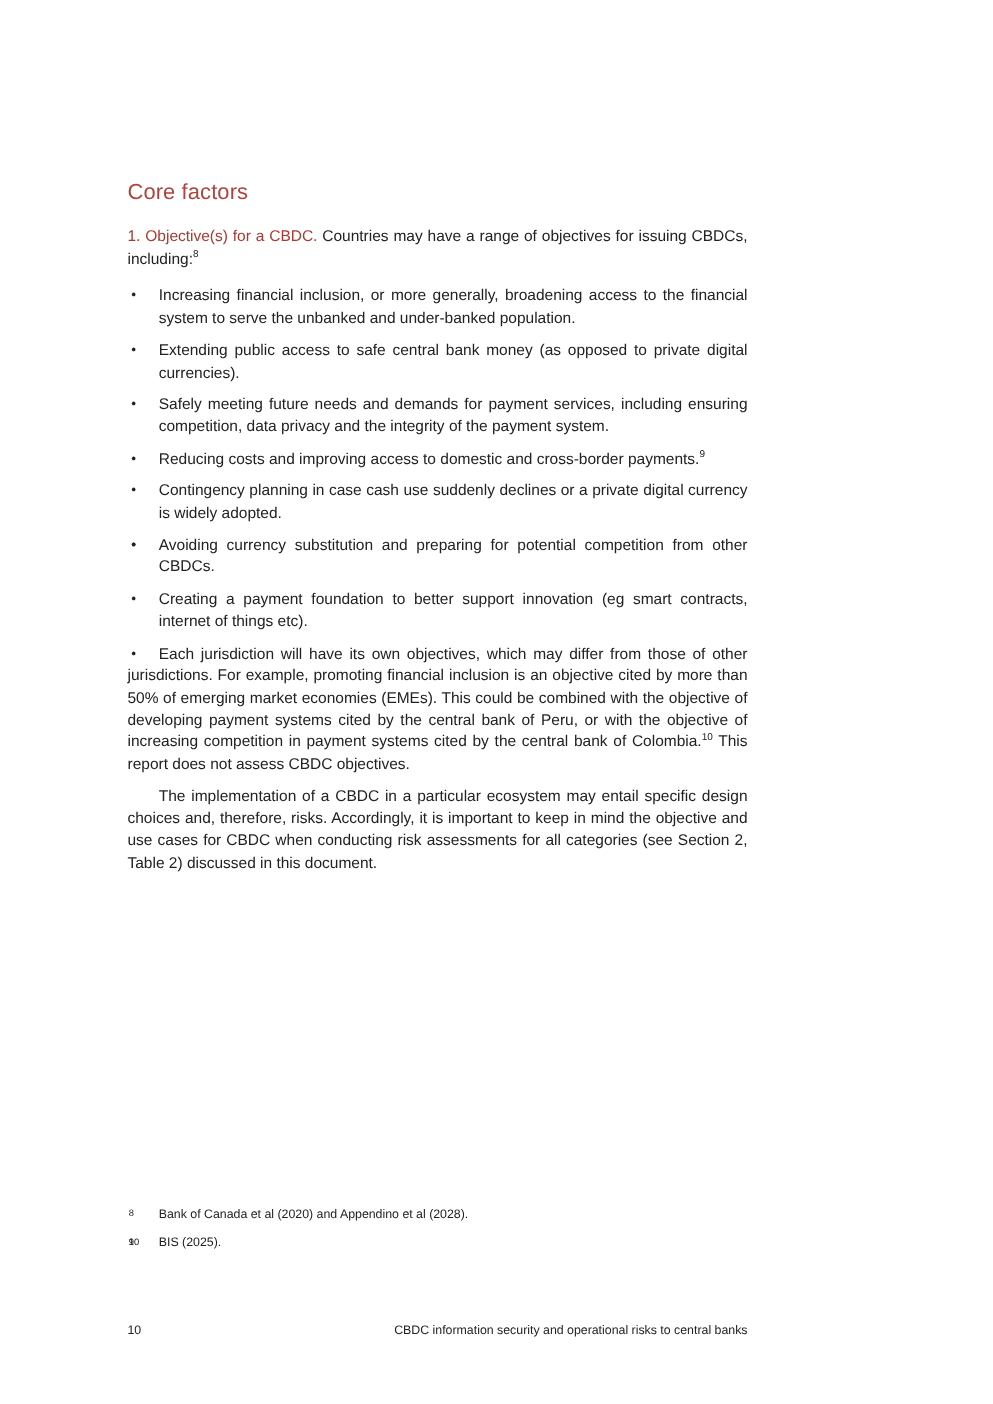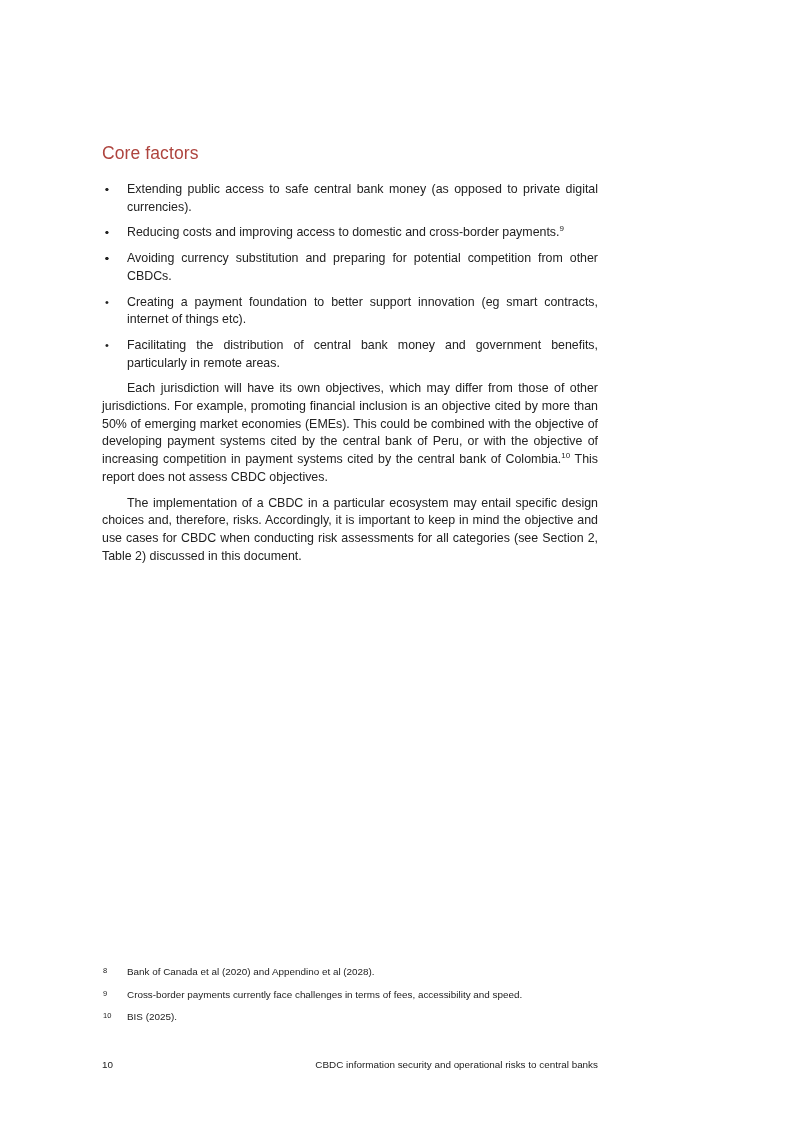--- a/index.html
+++ b/index.html
@@ -94,47 +94,47 @@
 </style>
 </head>
 <body>
 
 <div class="page">
 
   <main class="content">
 
     <h1 class="heading">Core factors</h1>
 
+    <p class="para intro"><span class="lead">1. Objective(s) for a CBDC.</span><span> Countries may have a range of objectives for issuing CBDCs, including:</span><sup class="fn-ref">8</sup></p>
 
     <ul class="bullets">
-      <li><span class="marker">•</span><sup class="fn-ref"></sup></li>
+      <li><span class="marker">•</span><span>Increasing financial inclusion, or more generally, broadening access to the financial system to serve the unbanked and under-banked population.</span><sup class="fn-ref"></sup></li>
       <li><span class="marker">•</span><span>Extending public access to safe central bank money (as opposed to private digital currencies).</span><sup class="fn-ref"></sup></li>
-      <li><span class="marker">•</span><sup class="fn-ref"></sup></li>
+      <li><span class="marker">•</span><span>Safely meeting future needs and demands for payment services, including ensuring competition, data privacy and the integrity of the payment system.</span><sup class="fn-ref"></sup></li>
       <li><span class="marker">•</span><span>Reducing costs and improving access to domestic and cross-border payments.</span><sup class="fn-ref">9</sup></li>
-      <li><span class="marker">•</span><sup class="fn-ref"></sup></li>
+      <li><span class="marker">•</span><span>Contingency planning in case cash use suddenly declines or a private digital currency is widely adopted.</span><sup class="fn-ref"></sup></li>
       <li><span class="marker">•</span><sup class="fn-ref"></sup></li>
       <li><span class="marker">•</span><span>Avoiding currency substitution and preparing for potential competition from other CBDCs.</span><sup class="fn-ref"></sup></li>
       <li><span class="marker">•</span><span>Creating a payment foundation to better support innovation (eg smart contracts, internet of things etc).</span><sup class="fn-ref"></sup></li>
-      <li><span class="marker">•</span><span>Facilitating the distribution of central bank money and government benefits, particularly in remote areas.</span><sup class="fn-ref"></sup></li>
+      <li><span class="marker">•</span><sup class="fn-ref"></sup></li>
     </ul>
 
     <p class="para body-para"><span>Each jurisdiction will have its own objectives, which may differ from those of other jurisdictions. For example, promoting financial inclusion is an objective cited by more than 50% of emerging market economies (EMEs). This could be combined with the objective of developing payment systems cited by the central bank of Peru, or with the objective of increasing competition in payment systems cited by the central bank of Colombia.</span><sup class="fn-ref">10</sup><span> This report does not assess CBDC objectives.</span></p>
 
     <p class="para body-para"><span>The implementation of a CBDC in a particular ecosystem may entail specific design choices and, therefore, risks. Accordingly, it is important to keep in mind the objective and use cases for CBDC when conducting risk assessments for all categories (see Section 2, Table 2) discussed in this document.</span></p>
 
   </main>
 
   <section class="footnotes">
     <div class="footnote">
       <span class="fn-num">8</span>
       <span>Bank of Canada et al (2020) and Appendino et al (2028).</span>
     </div>
     <div class="footnote">
       <span class="fn-num">9</span>
-      <span>Cross-border payments currently face challenges in terms of fees, accessibility and speed.</span>
     </div>
     <div class="footnote">
       <span class="fn-num">10</span>
       <span>BIS (2025).</span>
     </div>
   </section>
 
   <footer class="footer">
     <span>10</span>
     <span>CBDC information security and operational risks to central banks</span>

